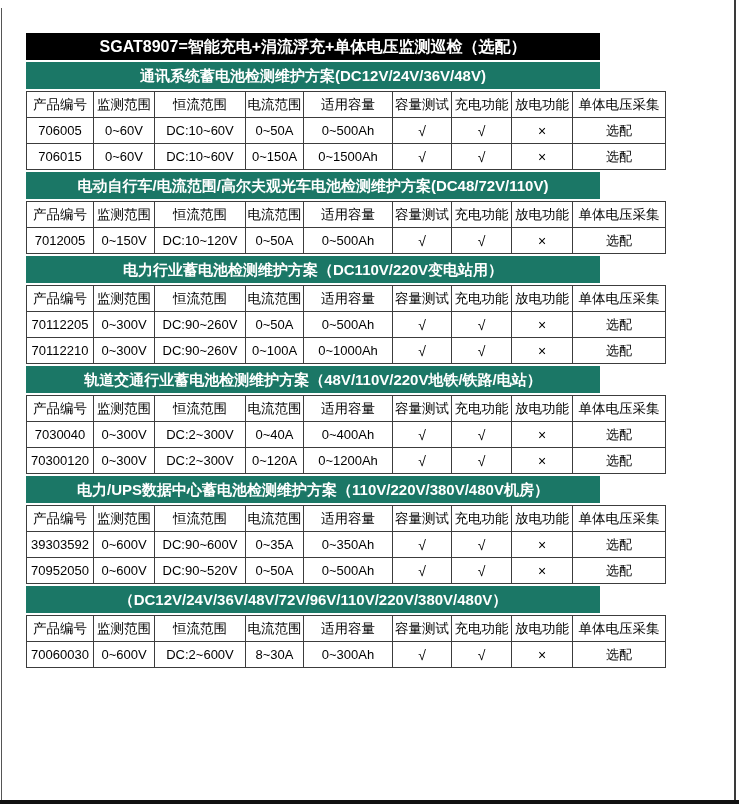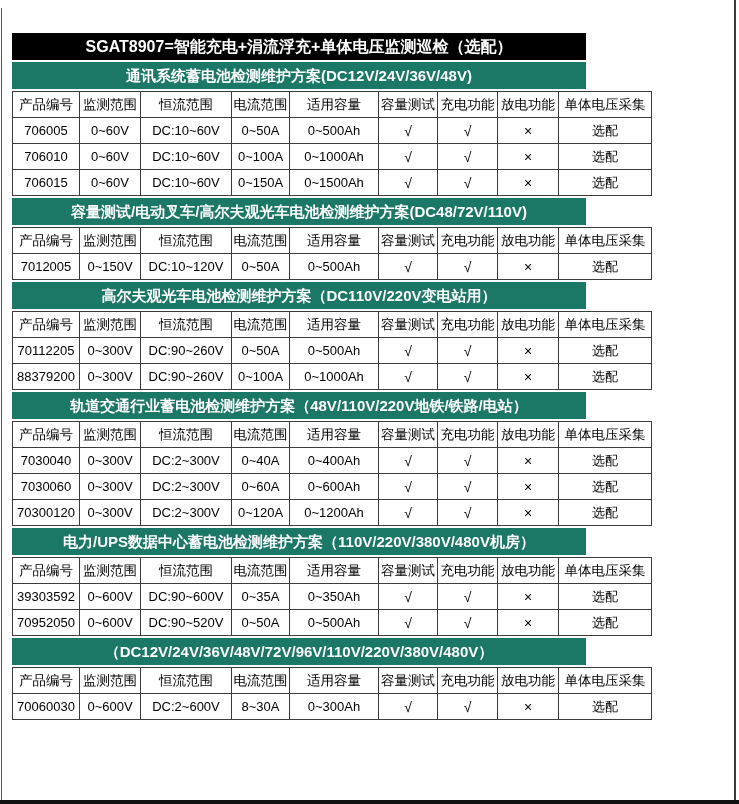--- a/index.html
+++ b/index.html
@@ -17,21 +17,21 @@
   }
   .frame-right {
     position: absolute; left: 734px; top: 0; bottom: 0;
     width: 2px; background: #3a3a3a;
   }
   .frame-bottom {
     position: absolute; left: 0; right: 0; bottom: 0;
     height: 4px; background: #111;
   }
   .content {
-    position: absolute; left: 12px; top: 33px; width: 574px;
+    position: absolute; left: 26px; top: 33px; width: 574px;
   }
   .banner-black {
     background: #000000; color: #ffffff;
     font-weight: bold; font-size: 16px;
     height: 27px; line-height: 27px;
     text-align: center; white-space: nowrap;
   }
   .banner-green {
     background: #1b7766; color: #ffffff;
     font-weight: bold; font-size: 15px;
@@ -100,44 +100,33 @@
             <td>0~60V</td>
             <td>DC:10~60V</td>
             <td>0~50A</td>
             <td>0~500Ah</td>
             <td class="mark">√</td>
             <td class="mark">√</td>
             <td class="mark">×</td>
             <td>选配</td>
           </tr>
           <tr>
-            <td>706010</td>
-            <td>0~60V</td>
-            <td>DC:10~60V</td>
-            <td>0~100A</td>
-            <td>0~1000Ah</td>
-            <td class="mark">√</td>
-            <td class="mark">√</td>
-            <td class="mark">×</td>
-            <td>选配</td>
-          </tr>
-          <tr>
             <td>706015</td>
             <td>0~60V</td>
             <td>DC:10~60V</td>
             <td>0~150A</td>
             <td>0~1500Ah</td>
             <td class="mark">√</td>
             <td class="mark">√</td>
             <td class="mark">×</td>
             <td>选配</td>
           </tr>
         </tbody>
       </table>
-      <div class="banner-green">容量测试/电动叉车/高尔夫观光车电池检测维护方案(DC48/72V/110V)</div>
+      <div class="banner-green">电动自行车/电流范围/高尔夫观光车电池检测维护方案(DC48/72V/110V)</div>
       <table class="spec">
         <colgroup>
           <col style="width: 67px;">
           <col style="width: 61px;">
           <col style="width: 91px;">
           <col style="width: 58px;">
           <col style="width: 89px;">
           <col style="width: 59px;">
           <col style="width: 60px;">
           <col style="width: 61px;">
@@ -163,21 +152,21 @@
             <td>DC:10~120V</td>
             <td>0~50A</td>
             <td>0~500Ah</td>
             <td class="mark">√</td>
             <td class="mark">√</td>
             <td class="mark">×</td>
             <td>选配</td>
           </tr>
         </tbody>
       </table>
-      <div class="banner-green">高尔夫观光车电池检测维护方案（DC110V/220V变电站用）</div>
+      <div class="banner-green">电力行业蓄电池检测维护方案（DC110V/220V变电站用）</div>
       <table class="spec">
         <colgroup>
           <col style="width: 67px;">
           <col style="width: 61px;">
           <col style="width: 91px;">
           <col style="width: 58px;">
           <col style="width: 89px;">
           <col style="width: 59px;">
           <col style="width: 60px;">
           <col style="width: 61px;">
@@ -202,21 +191,21 @@
             <td>0~300V</td>
             <td>DC:90~260V</td>
             <td>0~50A</td>
             <td>0~500Ah</td>
             <td class="mark">√</td>
             <td class="mark">√</td>
             <td class="mark">×</td>
             <td>选配</td>
           </tr>
           <tr>
-            <td>88379200</td>
+            <td>70112210</td>
             <td>0~300V</td>
             <td>DC:90~260V</td>
             <td>0~100A</td>
             <td>0~1000Ah</td>
             <td class="mark">√</td>
             <td class="mark">√</td>
             <td class="mark">×</td>
             <td>选配</td>
           </tr>
         </tbody>
@@ -253,31 +242,20 @@
             <td>0~300V</td>
             <td>DC:2~300V</td>
             <td>0~40A</td>
             <td>0~400Ah</td>
             <td class="mark">√</td>
             <td class="mark">√</td>
             <td class="mark">×</td>
             <td>选配</td>
           </tr>
           <tr>
-            <td>7030060</td>
-            <td>0~300V</td>
-            <td>DC:2~300V</td>
-            <td>0~60A</td>
-            <td>0~600Ah</td>
-            <td class="mark">√</td>
-            <td class="mark">√</td>
-            <td class="mark">×</td>
-            <td>选配</td>
-          </tr>
-          <tr>
             <td>70300120</td>
             <td>0~300V</td>
             <td>DC:2~300V</td>
             <td>0~120A</td>
             <td>0~1200Ah</td>
             <td class="mark">√</td>
             <td class="mark">√</td>
             <td class="mark">×</td>
             <td>选配</td>
           </tr>

